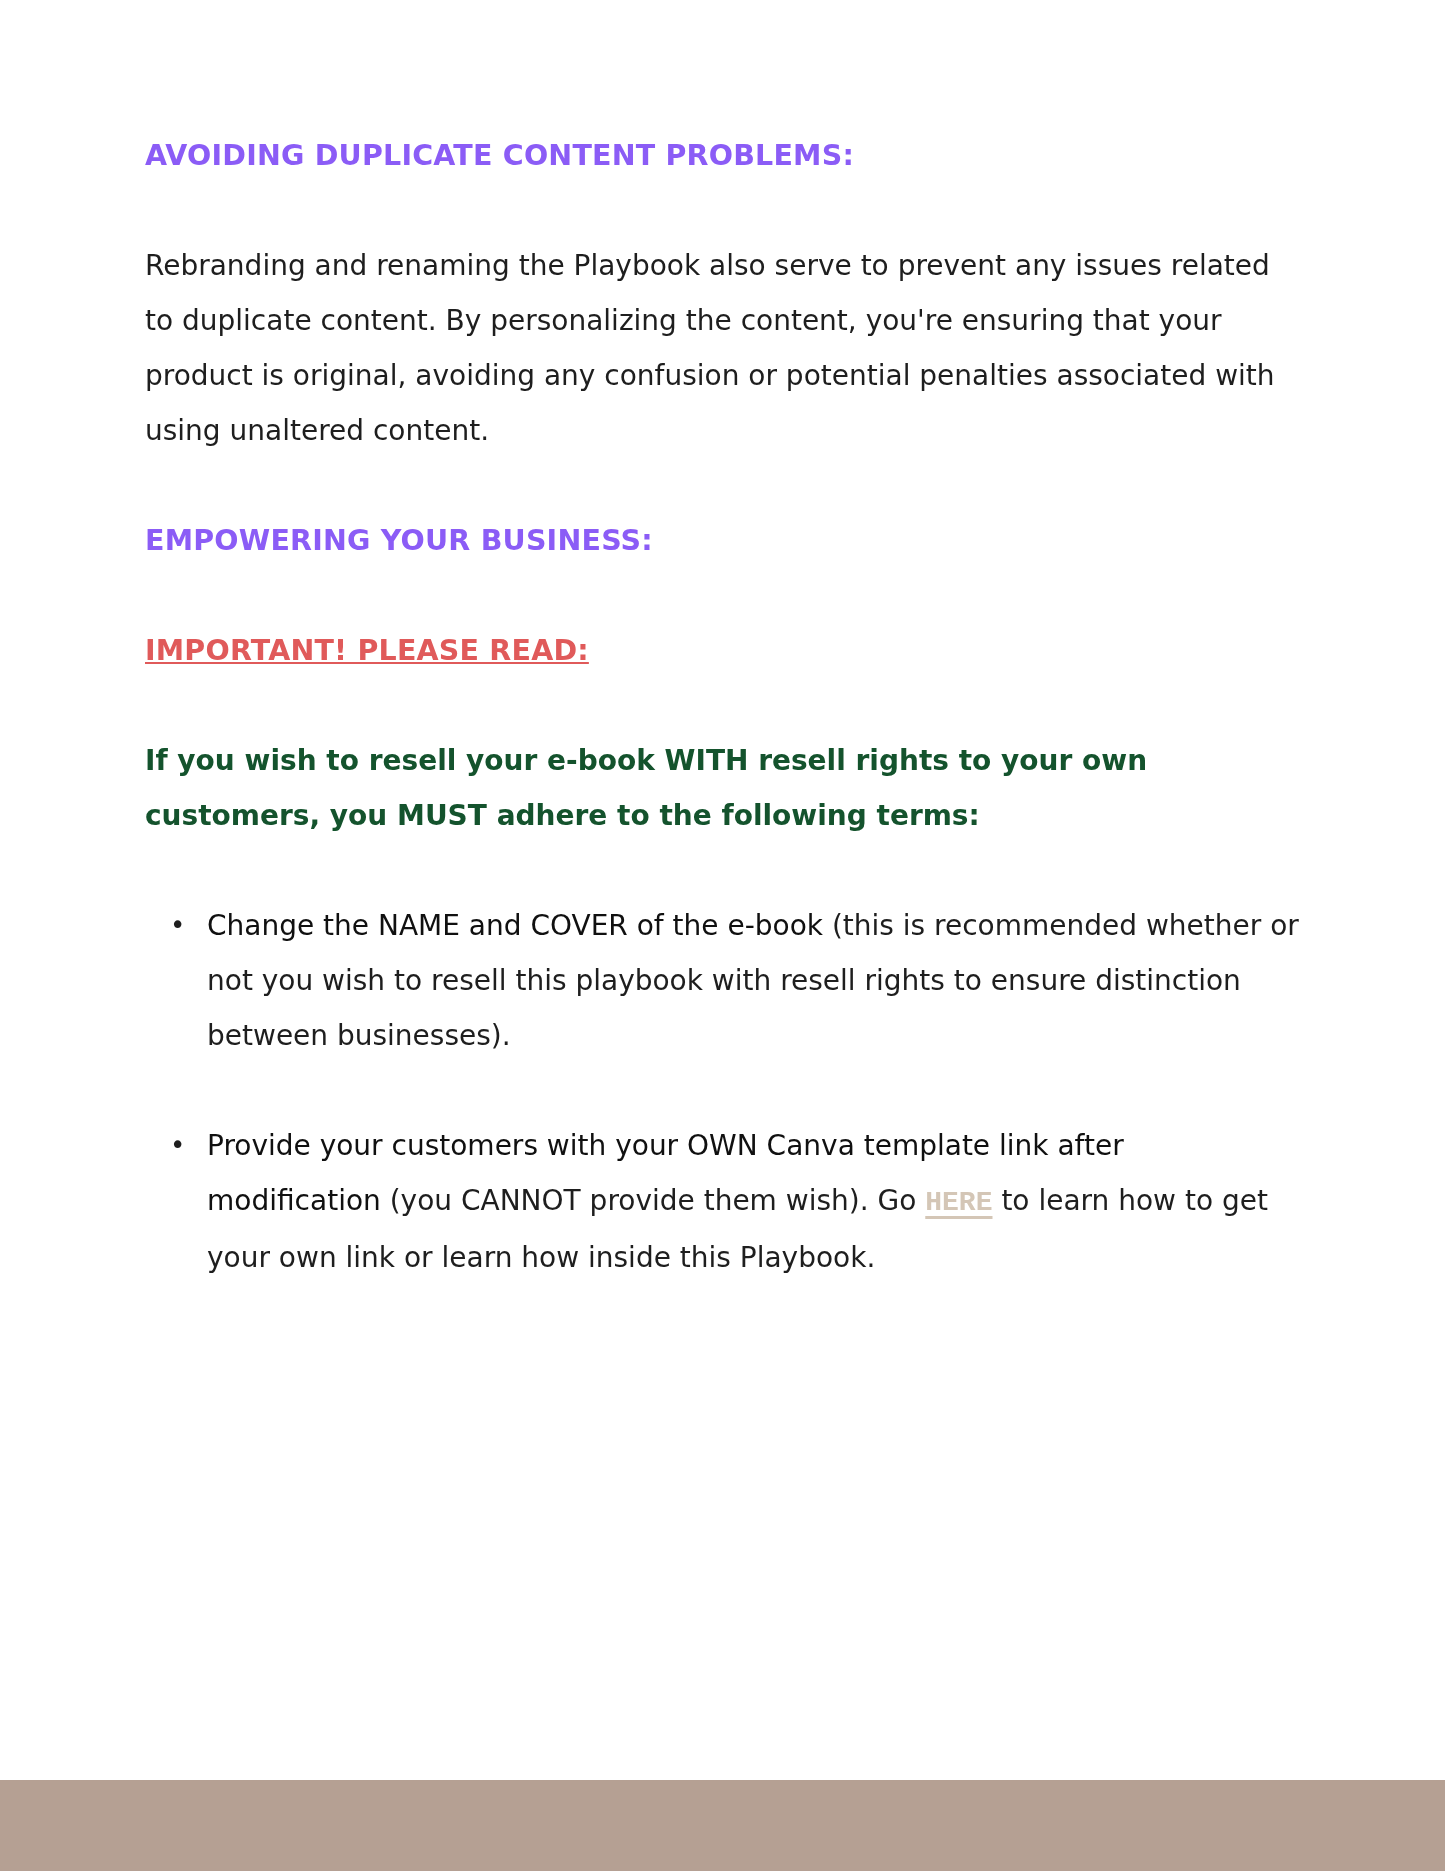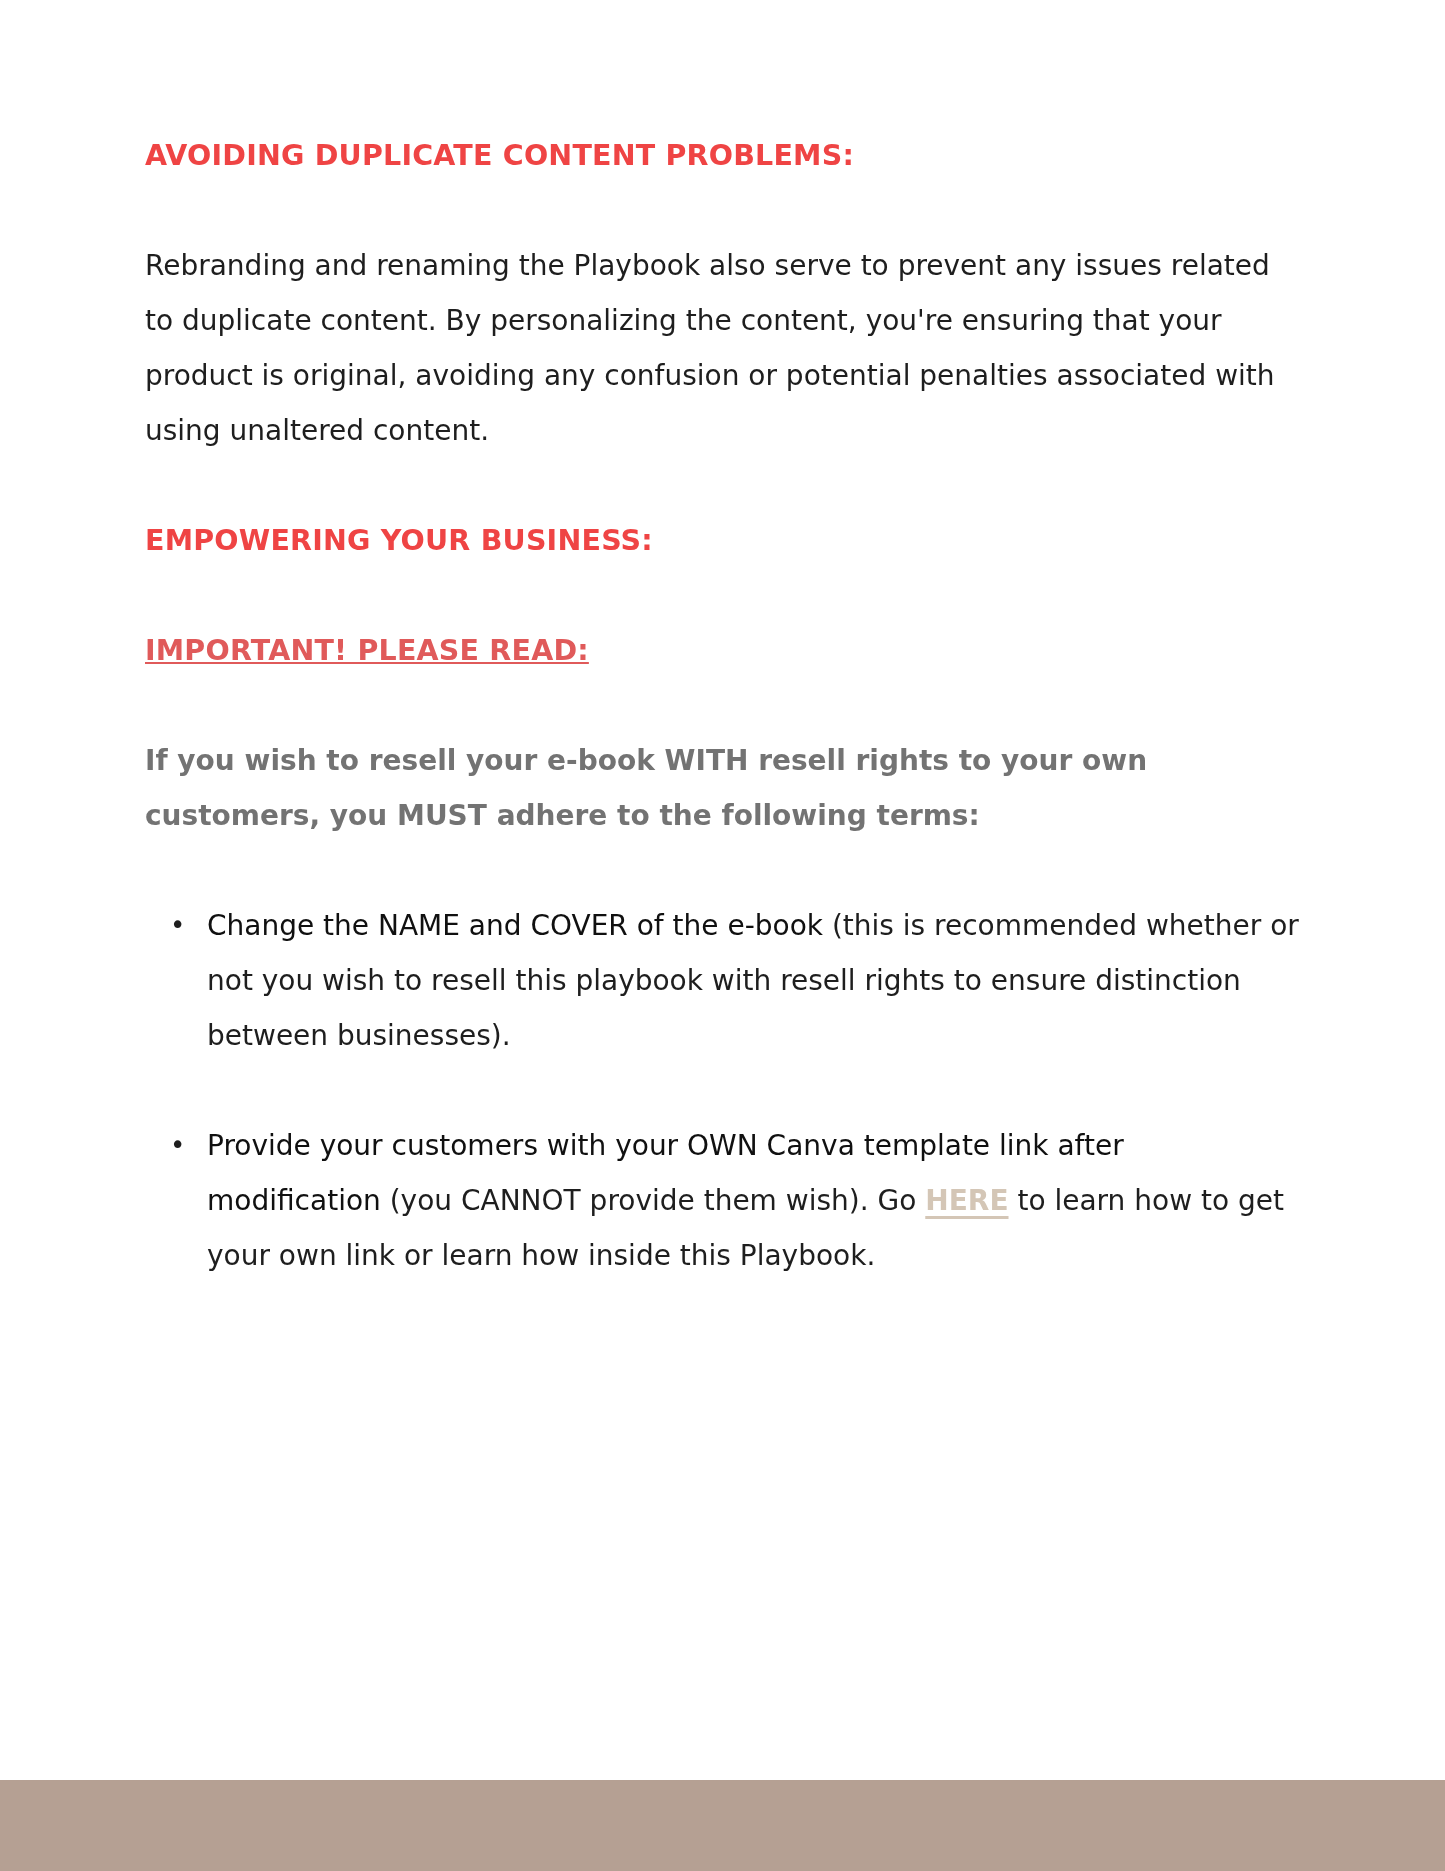--- a/index.html
+++ b/index.html
@@ -15,47 +15,48 @@
     line-height: 55px;
     color: var(--text, #1e1e1e);
   }
 
   .content { padding: 128px 145px 0 145px; }
 
   .heading {
     font-size: 28.5px;
     line-height: 55px;
     font-weight: bold;
-    color: #ef4444;
+    color: #8b5cf6;
     letter-spacing: 0.2px;
     margin: 0 0 55px 0;
   }
   .heading.red { color: var(--accent-red, #e05a5a); text-decoration: underline; }
 
   p { margin: 0 0 55px 0; }
-  p.bold { font-weight: bold; color: #737373; }
+  p.bold { font-weight: bold; color: #14532d; }
 
   ul.terms { list-style: none; margin: 0; padding: 0; }
   ul.terms li { position: relative; padding-left: 62px; margin: 0 0 55px 0; }
   .bullet {
     position: absolute;
     left: 25px;
     top: 0;
     font-size: 26px;
   }
 
   strong { font-weight: normal; color: #101010; }
 
   a.here-link {
     color: var(--link, #d4c6b6);
     font-weight: bold;
     text-decoration: underline;
     text-decoration-thickness: 3px;
     text-underline-offset: 6px;
     cursor: pointer;
+    font-family: Liberation Mono, monospace;
   }
 
   .bottom-bar {
     position: absolute;
     left: 0;
     bottom: 0;
     width: 100%;
     height: 91px;
     background: var(--bar, #b5a093);
   }

